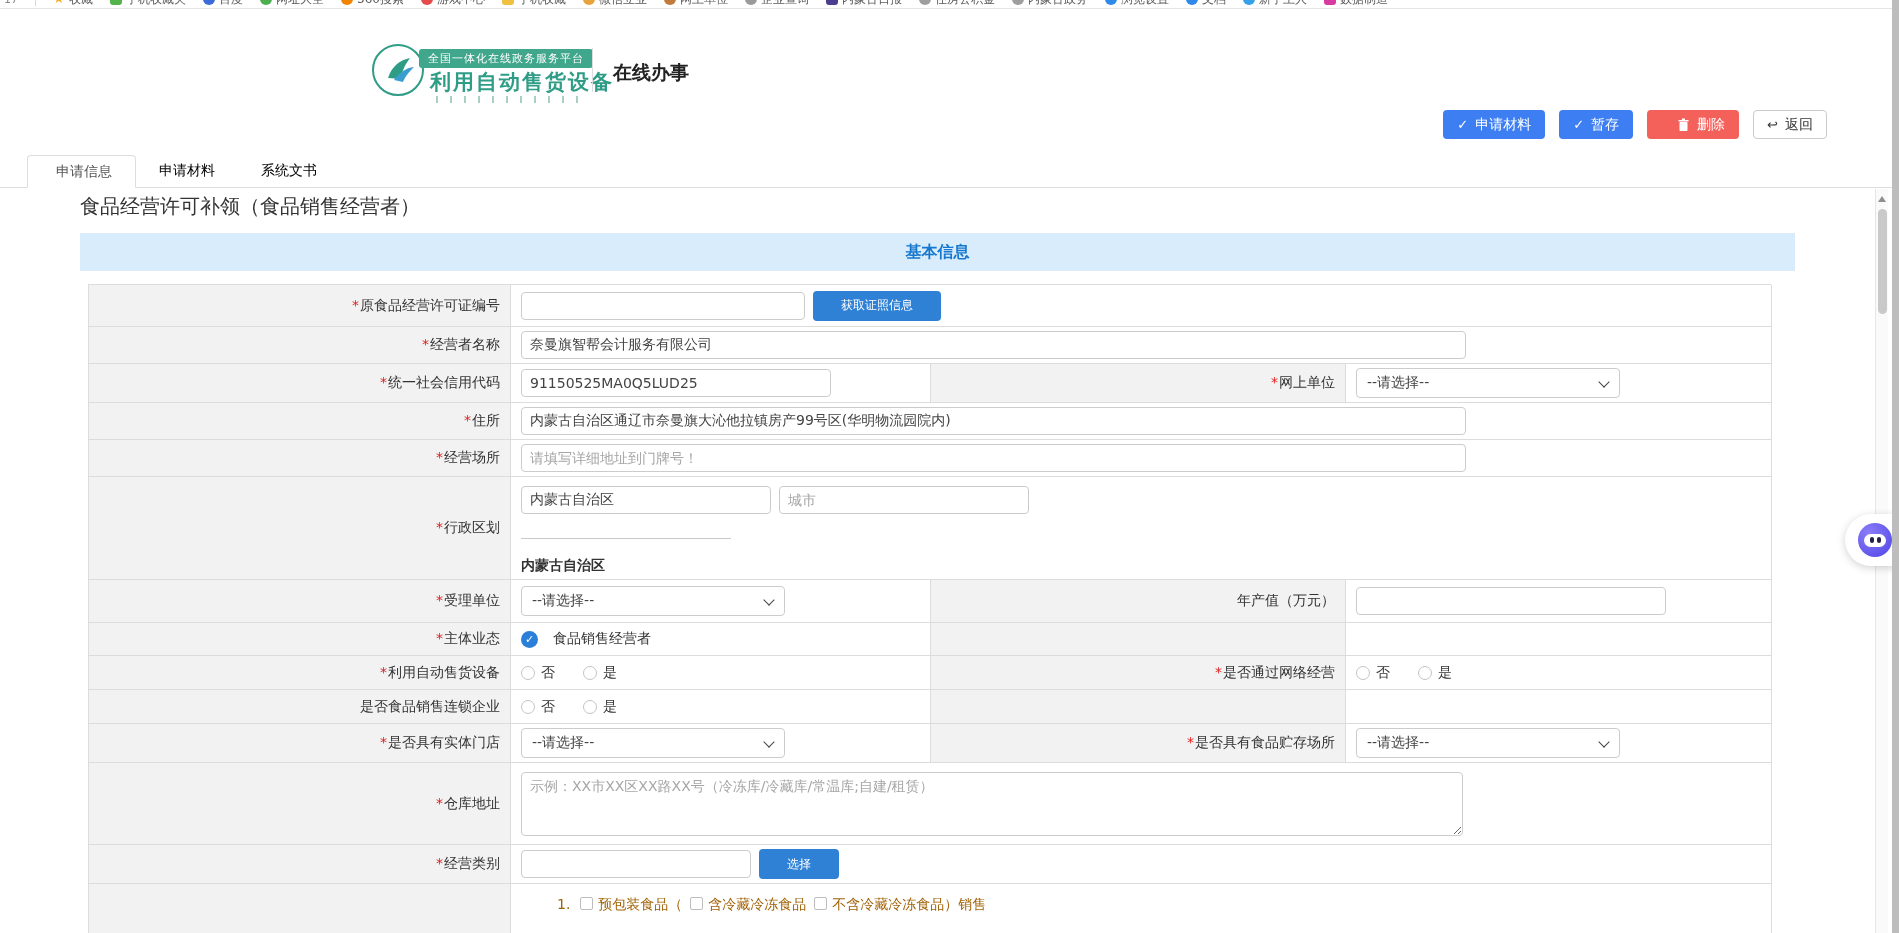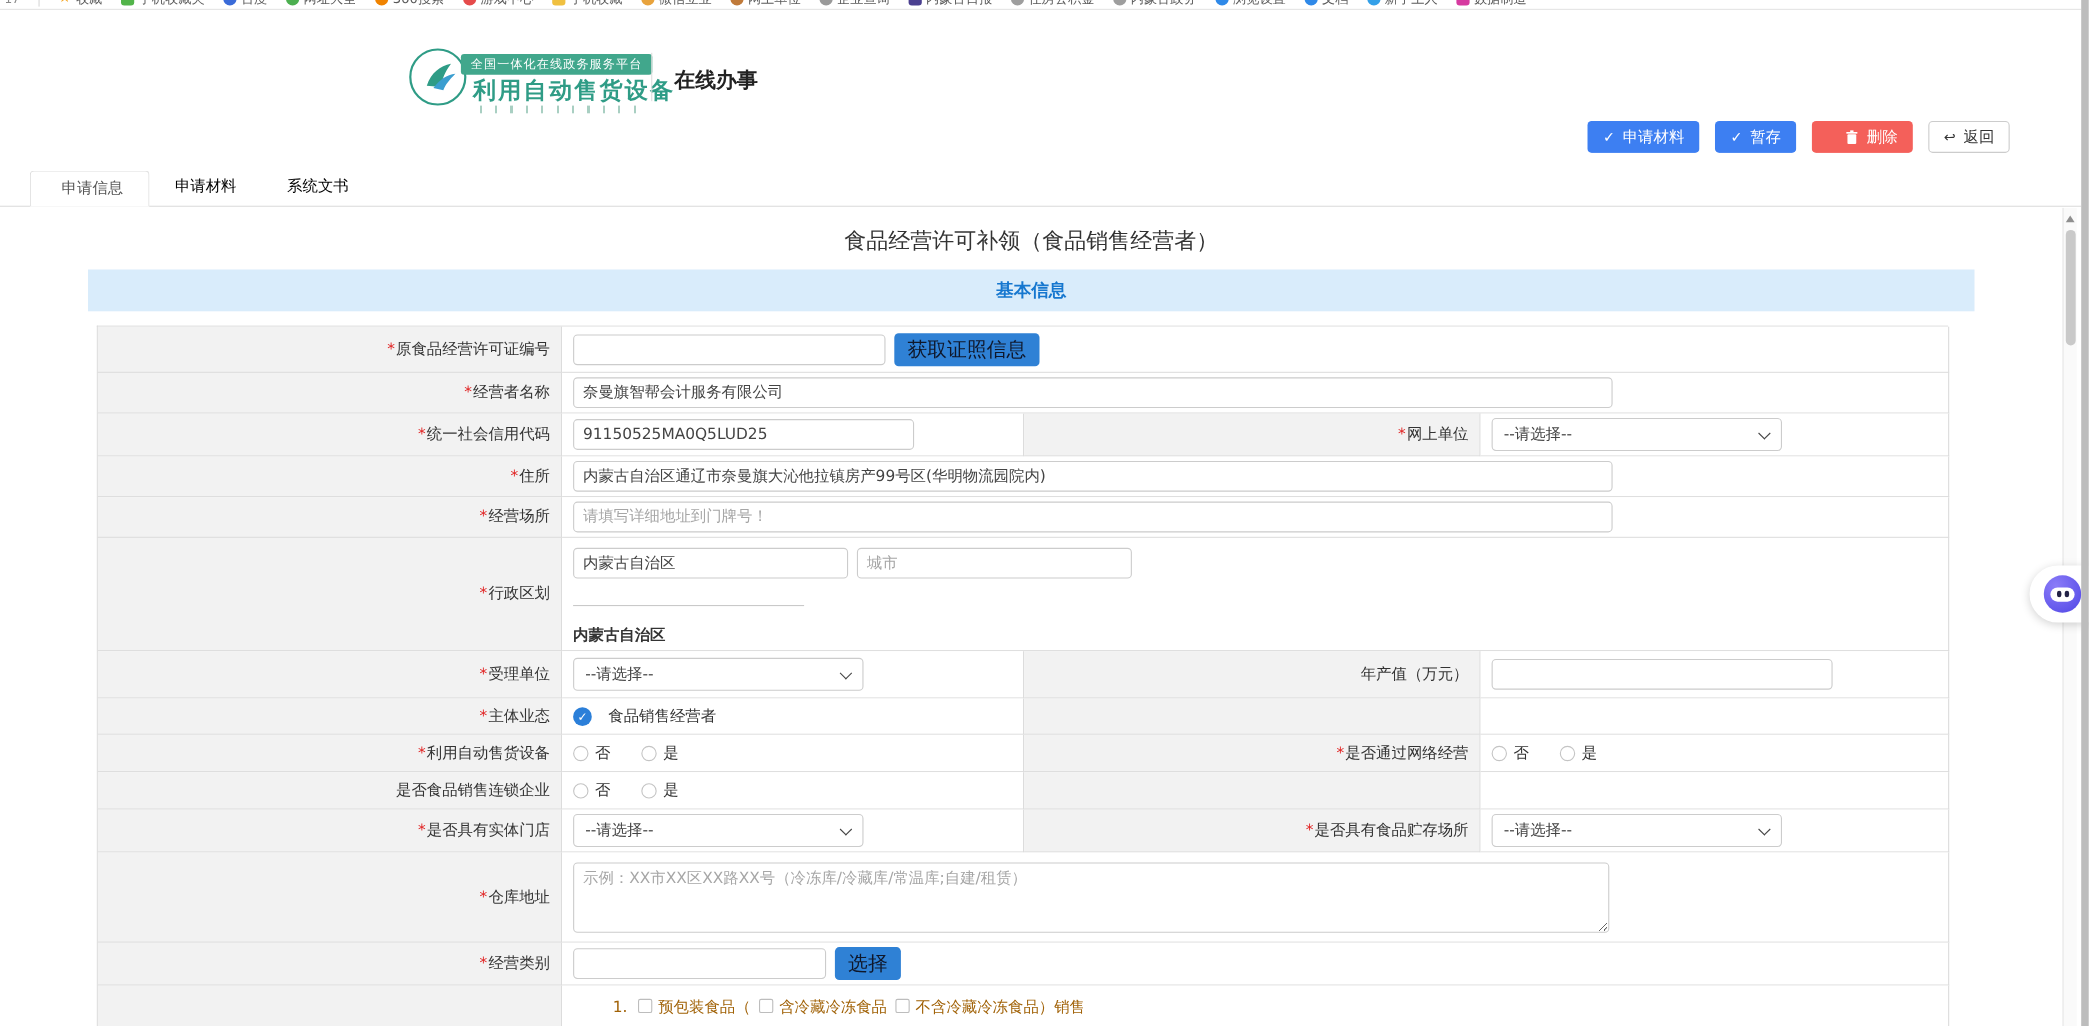--- a/index.html
+++ b/index.html
@@ -46,21 +46,21 @@
   
   .tabs { position:absolute; top:155px; left:0; width:1892px; height:33px;
     border-bottom:1px solid #ddd; padding-left:27px; display:flex; }
   .tab { height:33px; line-height:31px; padding:0 23px; font-size:14px; color:#000000; cursor:pointer; }
   .tab.active { background:#fff; color:#555; border:1px solid #ddd; border-bottom:1px solid #fff;
     border-radius:4px 4px 0 0; margin-bottom:-1px;padding-left:28px; }
 
   
   .viewport { position:absolute; top:189px; left:0; width:1875px; height:744px; overflow:hidden; }
   .formwrap { margin-left:80px; width:1715px; }
-  .form-title { margin-top:16px; text-align:center; font-size:20px; color:#333; }
+  .form-title { margin-top:4px; font-size:20px; color:#333; }
   .section-banner { margin-top:13px; height:38px; background:#d9ecfb; display:flex;
     align-items:center; justify-content:center; font-size:16px; font-weight:bold; color:#1677cf; }
 
   .tbl { margin:13px 0 0 8px; width:1683px; border-top:1px solid #dcdcdc; border-left:1px solid #dcdcdc;
     font-size:14px; color:#333; }
   .row { display:grid; grid-template-columns:422px 420px 415px 426px; }
   .cell { border-right:1px solid #dcdcdc; border-bottom:1px solid #dcdcdc;
     display:flex; align-items:center; min-height:36px; }
   .lbl { background:#f2f2f2; justify-content:flex-end; padding:2px 10px 2px 4px; text-align:right; }
   .val { background:#fff; padding:4px 10px; gap:8px; }
@@ -75,22 +75,22 @@
     font-size:14px; color:#444; outline:none; background:#fff;
     font-family:"DejaVu Sans","Liberation Sans",sans-serif; }
   .inp::placeholder { color:#a6a6a6; } .w284{width:284px} .w310{width:310px} .w250{width:250px}
   .w945{width:945px} .w230{width:230px}
 
   .sel { position:relative; height:30px; width:264px; border:1px solid #ccc; border-radius:4px;
     background:#fff; display:flex; align-items:center; padding:0 28px 0 10px; color:#444; cursor:pointer; }
   .chev { position:absolute; right:11px; top:9px; width:8px; height:8px;
     border-right:1.6px solid #444; border-bottom:1.6px solid #444; transform:rotate(45deg); }
 
-  .btn-form { height:30px; background:#2f81d5; color:#0f172a; border:none; border-radius:4px;
-    padding:0 12px; font-size:18px; cursor:pointer;
+  .btn-form { height:30px; background:#2f81d5; color:#ffffff; border:none; border-radius:4px;
+    padding:0 28px; font-size:12px; cursor:pointer;
     font-family:"DejaVu Sans","Liberation Sans",sans-serif; }
 
   .radio { width:14px; height:14px; border-radius:50%; border:1px solid #c4c4c4; background:#fff;
     display:inline-block; vertical-align:-2px; margin-right:6px; }
   .radio-group { display:inline-flex; align-items:center; margin-right:20px; }
   .cbx { width:13px; height:13px; border:1px solid #bdbdbd; border-radius:2px; background:#fff;
     display:inline-block; vertical-align:-1px; margin:0 5px 0 8px; }
   .ckc { width:17px; height:17px; border-radius:50%; background:#2b7fd9; color:#fff; font-size:11px;
     display:inline-flex; align-items:center; justify-content:center; margin-right:7px; flex:none; }
 

